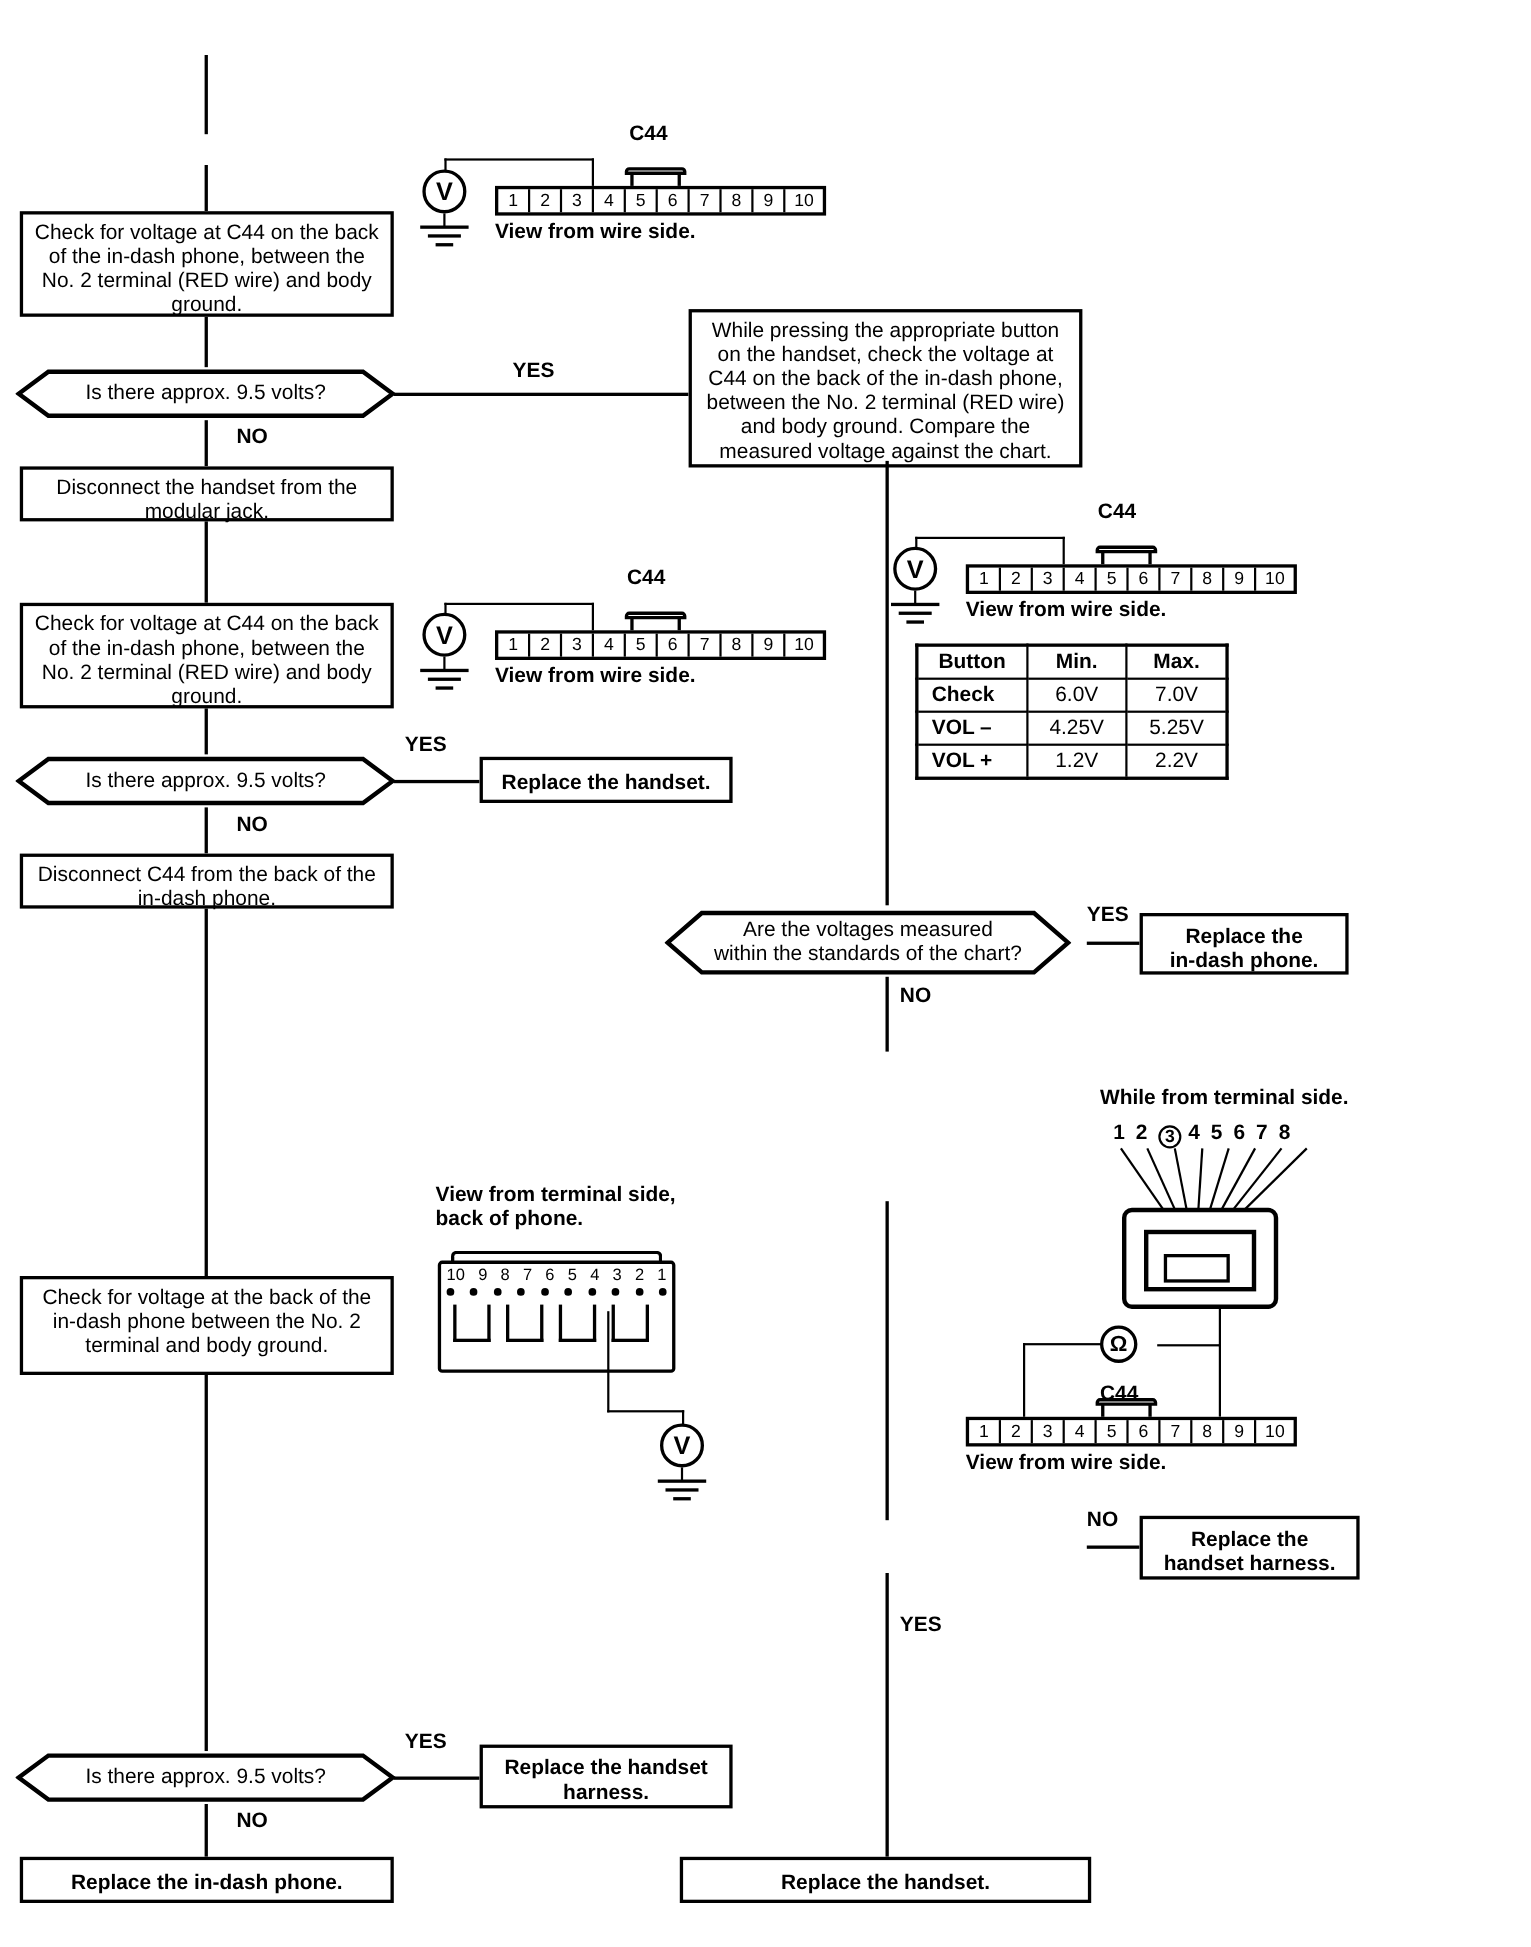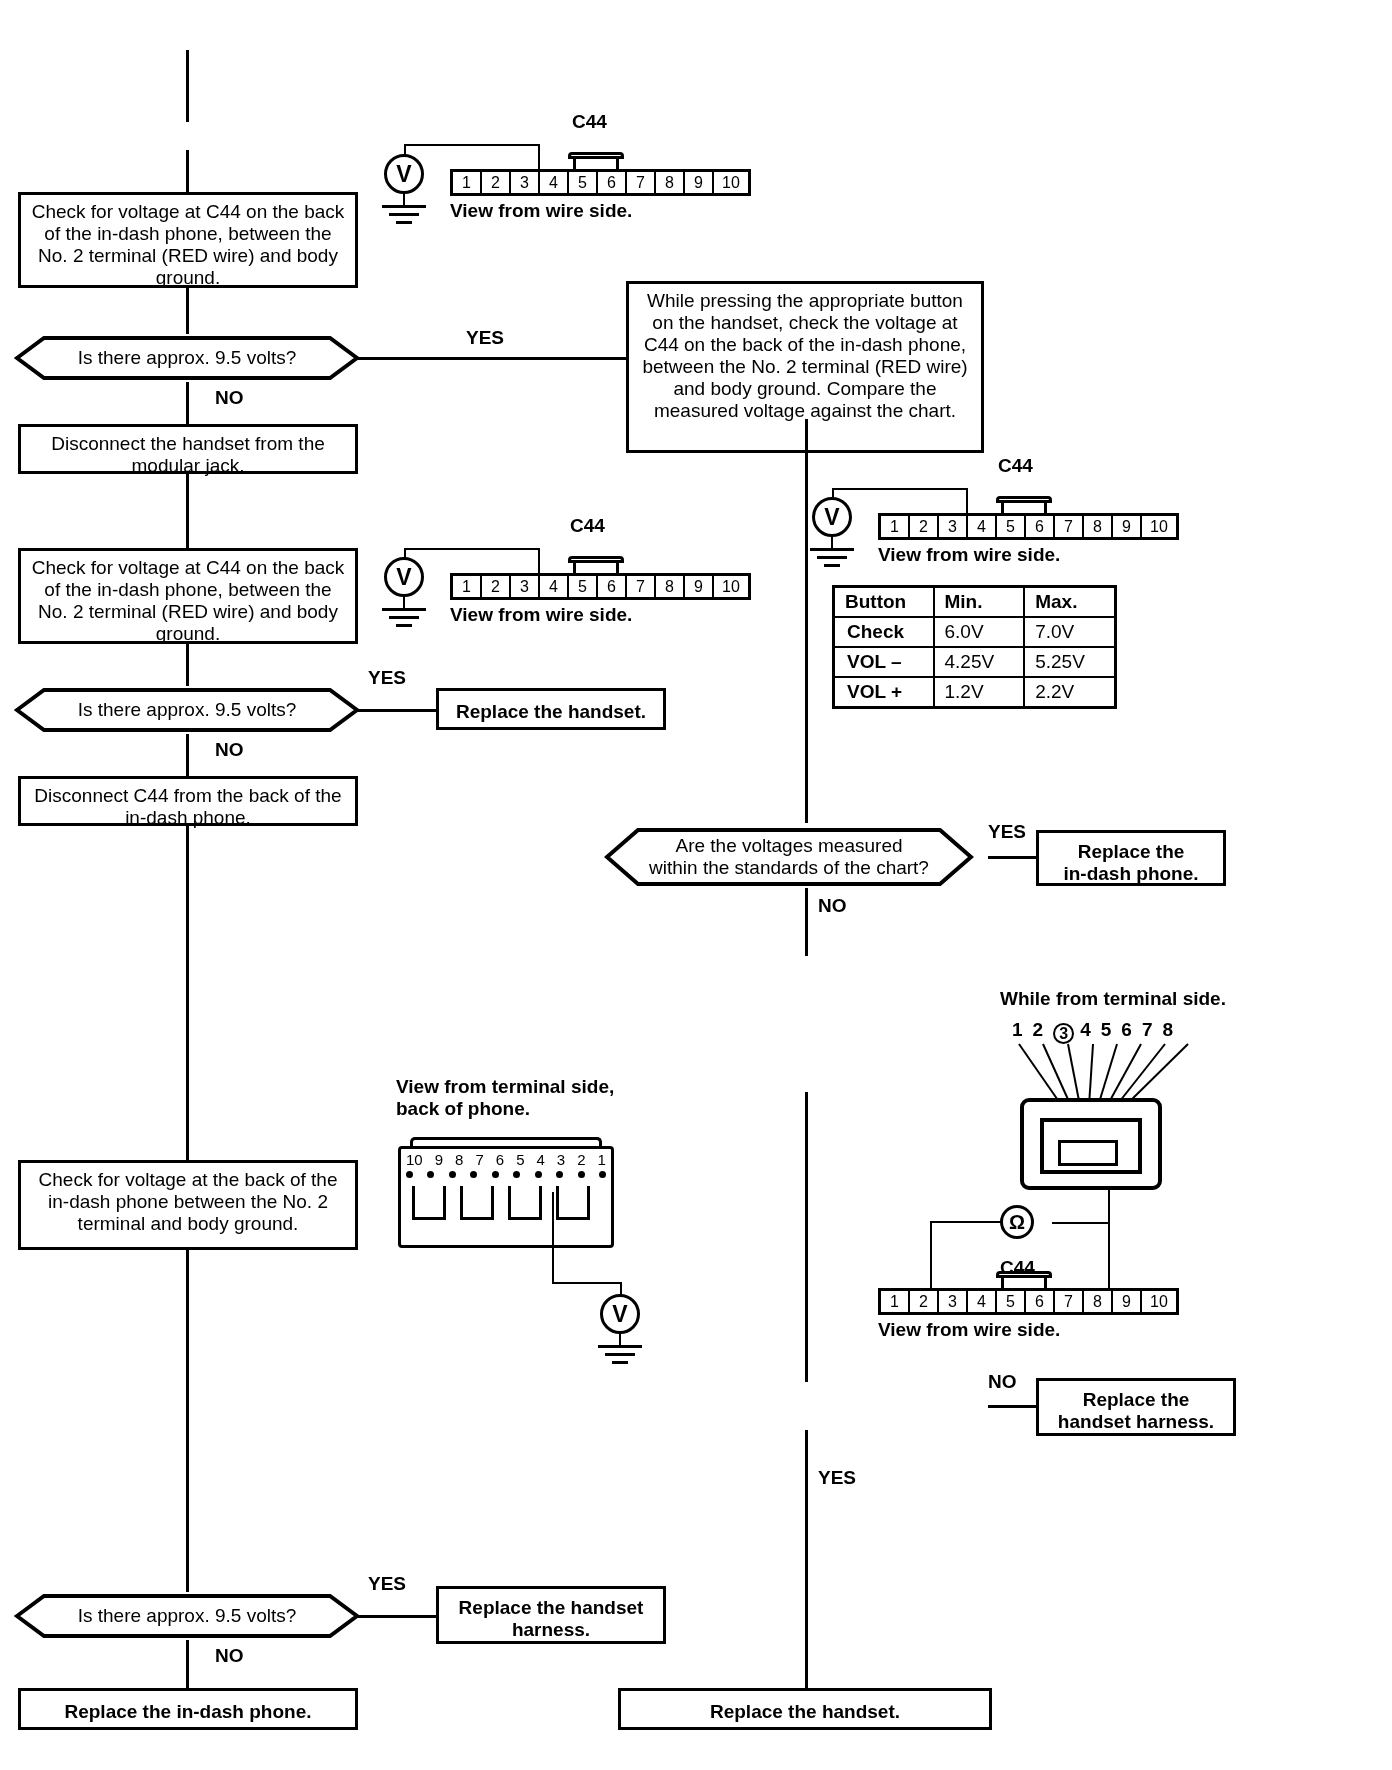--- a/index.html
+++ b/index.html
@@ -140,21 +140,21 @@
     position:absolute;
     border-collapse:collapse;
     background:#fff;
     font-size:19px;
   }
   table.vtab td,table.vtab th{
     border:2px solid #000;
     padding:3px 10px;
     height:28px;
     box-sizing:border-box;
-    text-align:left;
+    text-align:center;
     font-weight:normal;
   }
   table.vtab th{ font-weight:bold; }
   table.vtab td.rowhdr{ font-weight:bold; text-align:left; padding-left:12px;}
   table.vtab{ border:3px solid #000; }
 
   
   .phoneconn{ position:absolute; }
   .phoneconn .outer{
     position:absolute; left:0; top:0;
@@ -381,21 +381,21 @@
   <div class="thinh" style="left:552px;top:1282px;width:70px;"></div>
   <div class="thinv" style="left:620px;top:1282px;height:14px;"></div>
   <div class="meter" style="left:600px;top:1294px;">V</div>
   <div class="thinv" style="left:619px;top:1334px;height:12px;"></div>
   <div class="gnd" style="left:598px;top:1345px;width:44px;height:22px;">
     <i style="left:0;top:0;width:44px;"></i>
     <i style="left:7px;top:8px;width:30px;"></i>
     <i style="left:14px;top:16px;width:16px;"></i>
   </div>
 
-  <div class="box" style="left:626px;top:281px;width:358px;height:172px;">While pressing the appropriate button on the handset, check the voltage at C44 on the back of the in-dash phone, between the No. 2 terminal (RED wire) and body ground. Compare the measured voltage against the chart.</div>
+  <div class="box" style="left:626px;top:281px;width:358px;height:144px;">While pressing the appropriate button on the handset, check the voltage at C44 on the back of the in-dash phone, between the No. 2 terminal (RED wire) and body ground. Compare the measured voltage against the chart.</div>
   <div class="vline" style="left:805px;top:419px;height:404px;"></div>
 
   <div class="lbl" style="left:998px;top:456px;">C44</div>
   <div class="thinh" style="left:832px;top:488px;width:136px;"></div>
   <div class="thinv" style="left:832px;top:488px;height:22px;"></div>
   <div class="thinv" style="left:966px;top:488px;height:32px;"></div>
   <div class="meter" style="left:812px;top:497px;">V</div>
   <div class="thinv" style="left:831px;top:537px;height:12px;"></div>
   <div class="gnd" style="left:810px;top:548px;width:44px;height:22px;">
     <i style="left:0;top:0;width:44px;"></i>

